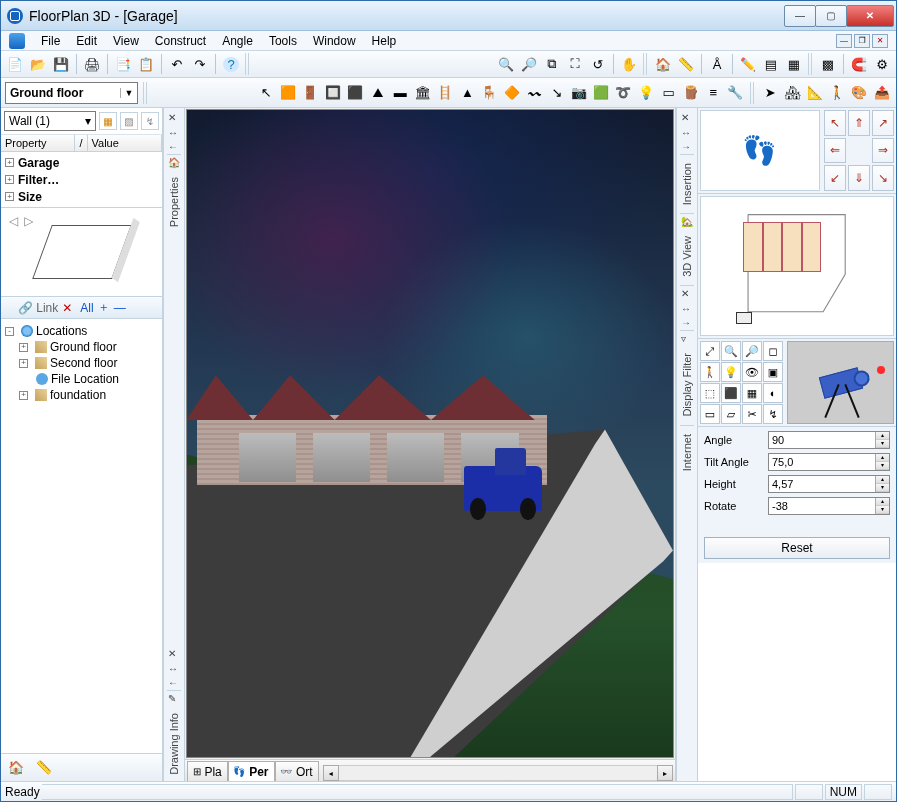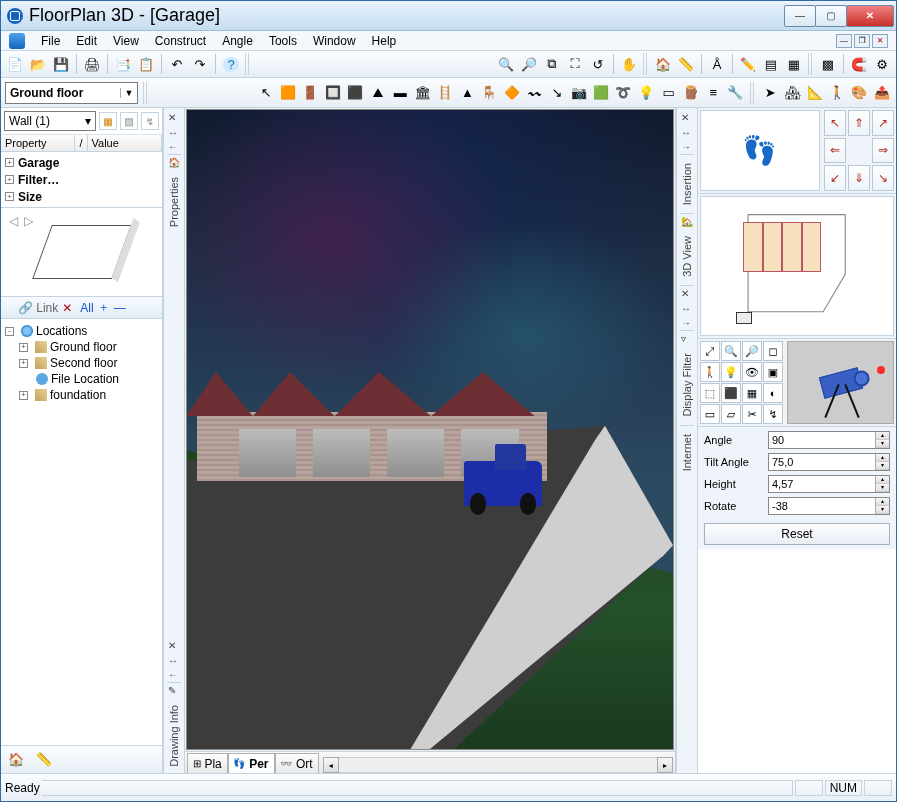--- a/index.html
+++ b/index.html
@@ -3,21 +3,21 @@
 <meta charset="utf-8">
 <style>
 * { box-sizing: border-box; margin: 0; padding: 0; font-family: "Segoe UI", Tahoma, sans-serif; font-size: 12px; }
 body { background: #fff; width: 897px; height: 802px; overflow: hidden; position: relative; }
 
 
 .window { width: 897px; height: 802px; border: 1px solid #2f6aa8; background: #f0f0f0; display: flex; flex-direction: column; }
 .titlebar { height: 30px; background: linear-gradient(180deg,#eaf3fb,#d7e8f7 50%,#c6ddf1); display: flex; align-items: center; padding: 0 2px 0 6px; border-bottom: 1px solid #9dbfdd; }
 .titlebar .app-icon { width: 16px; height: 16px; background:#1565c0; border-radius:50%; margin-right:6px; position:relative; }
 .titlebar .app-icon::after{content:"";position:absolute;inset:3px;border:1px solid #fff;border-radius:2px;}
-.titlebar .title { flex: 1; color: #000; font-size: 18px; }
+.titlebar .title { flex: 1; color: #000; font-size: 14px; }
 .win-btns { display: flex; gap: 0; }
 .win-btn { width: 32px; height: 22px; border: 1px solid #6a8aaa; background: linear-gradient(#f7fbff,#dbe9f6); display:flex; align-items:center; justify-content:center; font-size:10px; color:#333; cursor:pointer; margin-left:-1px; border-radius:2px;}
 .win-btn.close { width:48px; background: linear-gradient(#f08080,#c83028); color:#fff; font-weight:bold; }
 
 
 .menubar { height: 20px; background: #f4f8fc; display:flex; align-items:center; padding: 0 8px; border-bottom:1px solid #c9d6e4; }
 .menubar .mdi-icon { width:16px; height:16px; background:linear-gradient(#4aa3ea,#1565c0); border-radius:3px; margin-right:8px; }
 .menubar span.mi { padding:9px 8px; cursor:pointer; }
 .mdi-controls { margin-left:auto; display:flex; gap:2px;}
 .mdi-controls .mc{ width:16px;height:14px;border:1px solid #8aa8c4;background:#e9f1f9;font-size:8px;display:flex;align-items:center;justify-content:center;cursor:pointer;}
@@ -123,25 +123,25 @@
 .tripod::before{transform:rotate(22deg);left:-10px;top:-34px;}
 .tripod::after{transform:rotate(-22deg);left:10px;top:-34px;}
 .redlight{position:absolute;right:8px;top:30%;width:8px;height:8px;background:#ff2a2a;border-radius:50%;}
 
 .cam-controls{border-top:1px solid #c3d3e0;padding:4px 6px;display:grid;grid-template-columns:64px 1fr;row-gap:4px;align-items:center;}
 .cam-controls label{font-size:11px;}
 .spin{display:flex;align-items:center;border:1px solid #888;background:#fff;height:18px;}
 .spin input{border:none;flex:1;padding:0 3px;font-size:11px;outline:none;width:10px;}
 .spin .ud{width:14px;display:flex;flex-direction:column;border-left:1px solid #aaa;}
 .spin .ud div{height:8px;font-size:6px;line-height:6px;text-align:center;background:linear-gradient(#f6f6f6,#dedede);border-bottom:1px solid #ccc;cursor:pointer;}
-.reset-btn{grid-column:1/3;margin-top:4px;height:22px;border:1px solid #9fb3c6;background:linear-gradient(#fdfdfd,#e8eef5);cursor:pointer;}
+.reset-btn{grid-column:1/3;margin-top:18px;height:22px;border:1px solid #9fb3c6;background:linear-gradient(#fdfdfd,#e8eef5);cursor:pointer;}
 .rightcol .filler{flex:1;background:#fff;}
 
 
-.statusbar{height:28px;border-top:1px solid #c3d3e0;background:linear-gradient(#fbfdff,#e7eef5);display:flex;align-items:center;padding:0 4px;font-size:11px;}
+.statusbar{height:20px;border-top:1px solid #c3d3e0;background:linear-gradient(#fbfdff,#e7eef5);display:flex;align-items:center;padding:0 4px;font-size:11px;}
 .statusbar .sc{border:1px solid #c3d3e0;padding:0 4px;height:16px;display:flex;align-items:center;margin-left:2px;min-width:28px;}
 .statusbar .sc.flex{flex:1;border-left:none;}
 
 
 .i-new::before{content:"📄"}.i-open::before{content:"📂"}.i-save::before{content:"💾"}
 .i-print::before{content:"🖨"}.i-copy::before{content:"📑"}.i-paste::before{content:"📋"}
 .i-undo::before{content:"↶"}.i-redo::before{content:"↷"}.i-help::before{content:"?";color:#17a;background:#cfe8ff;border-radius:50%;padding:0 4px;}
 .i-zoomin::before{content:"🔍"}.i-zoomout::before{content:"🔎"}.i-pan::before{content:"✋"}
 </style>
 </head>

